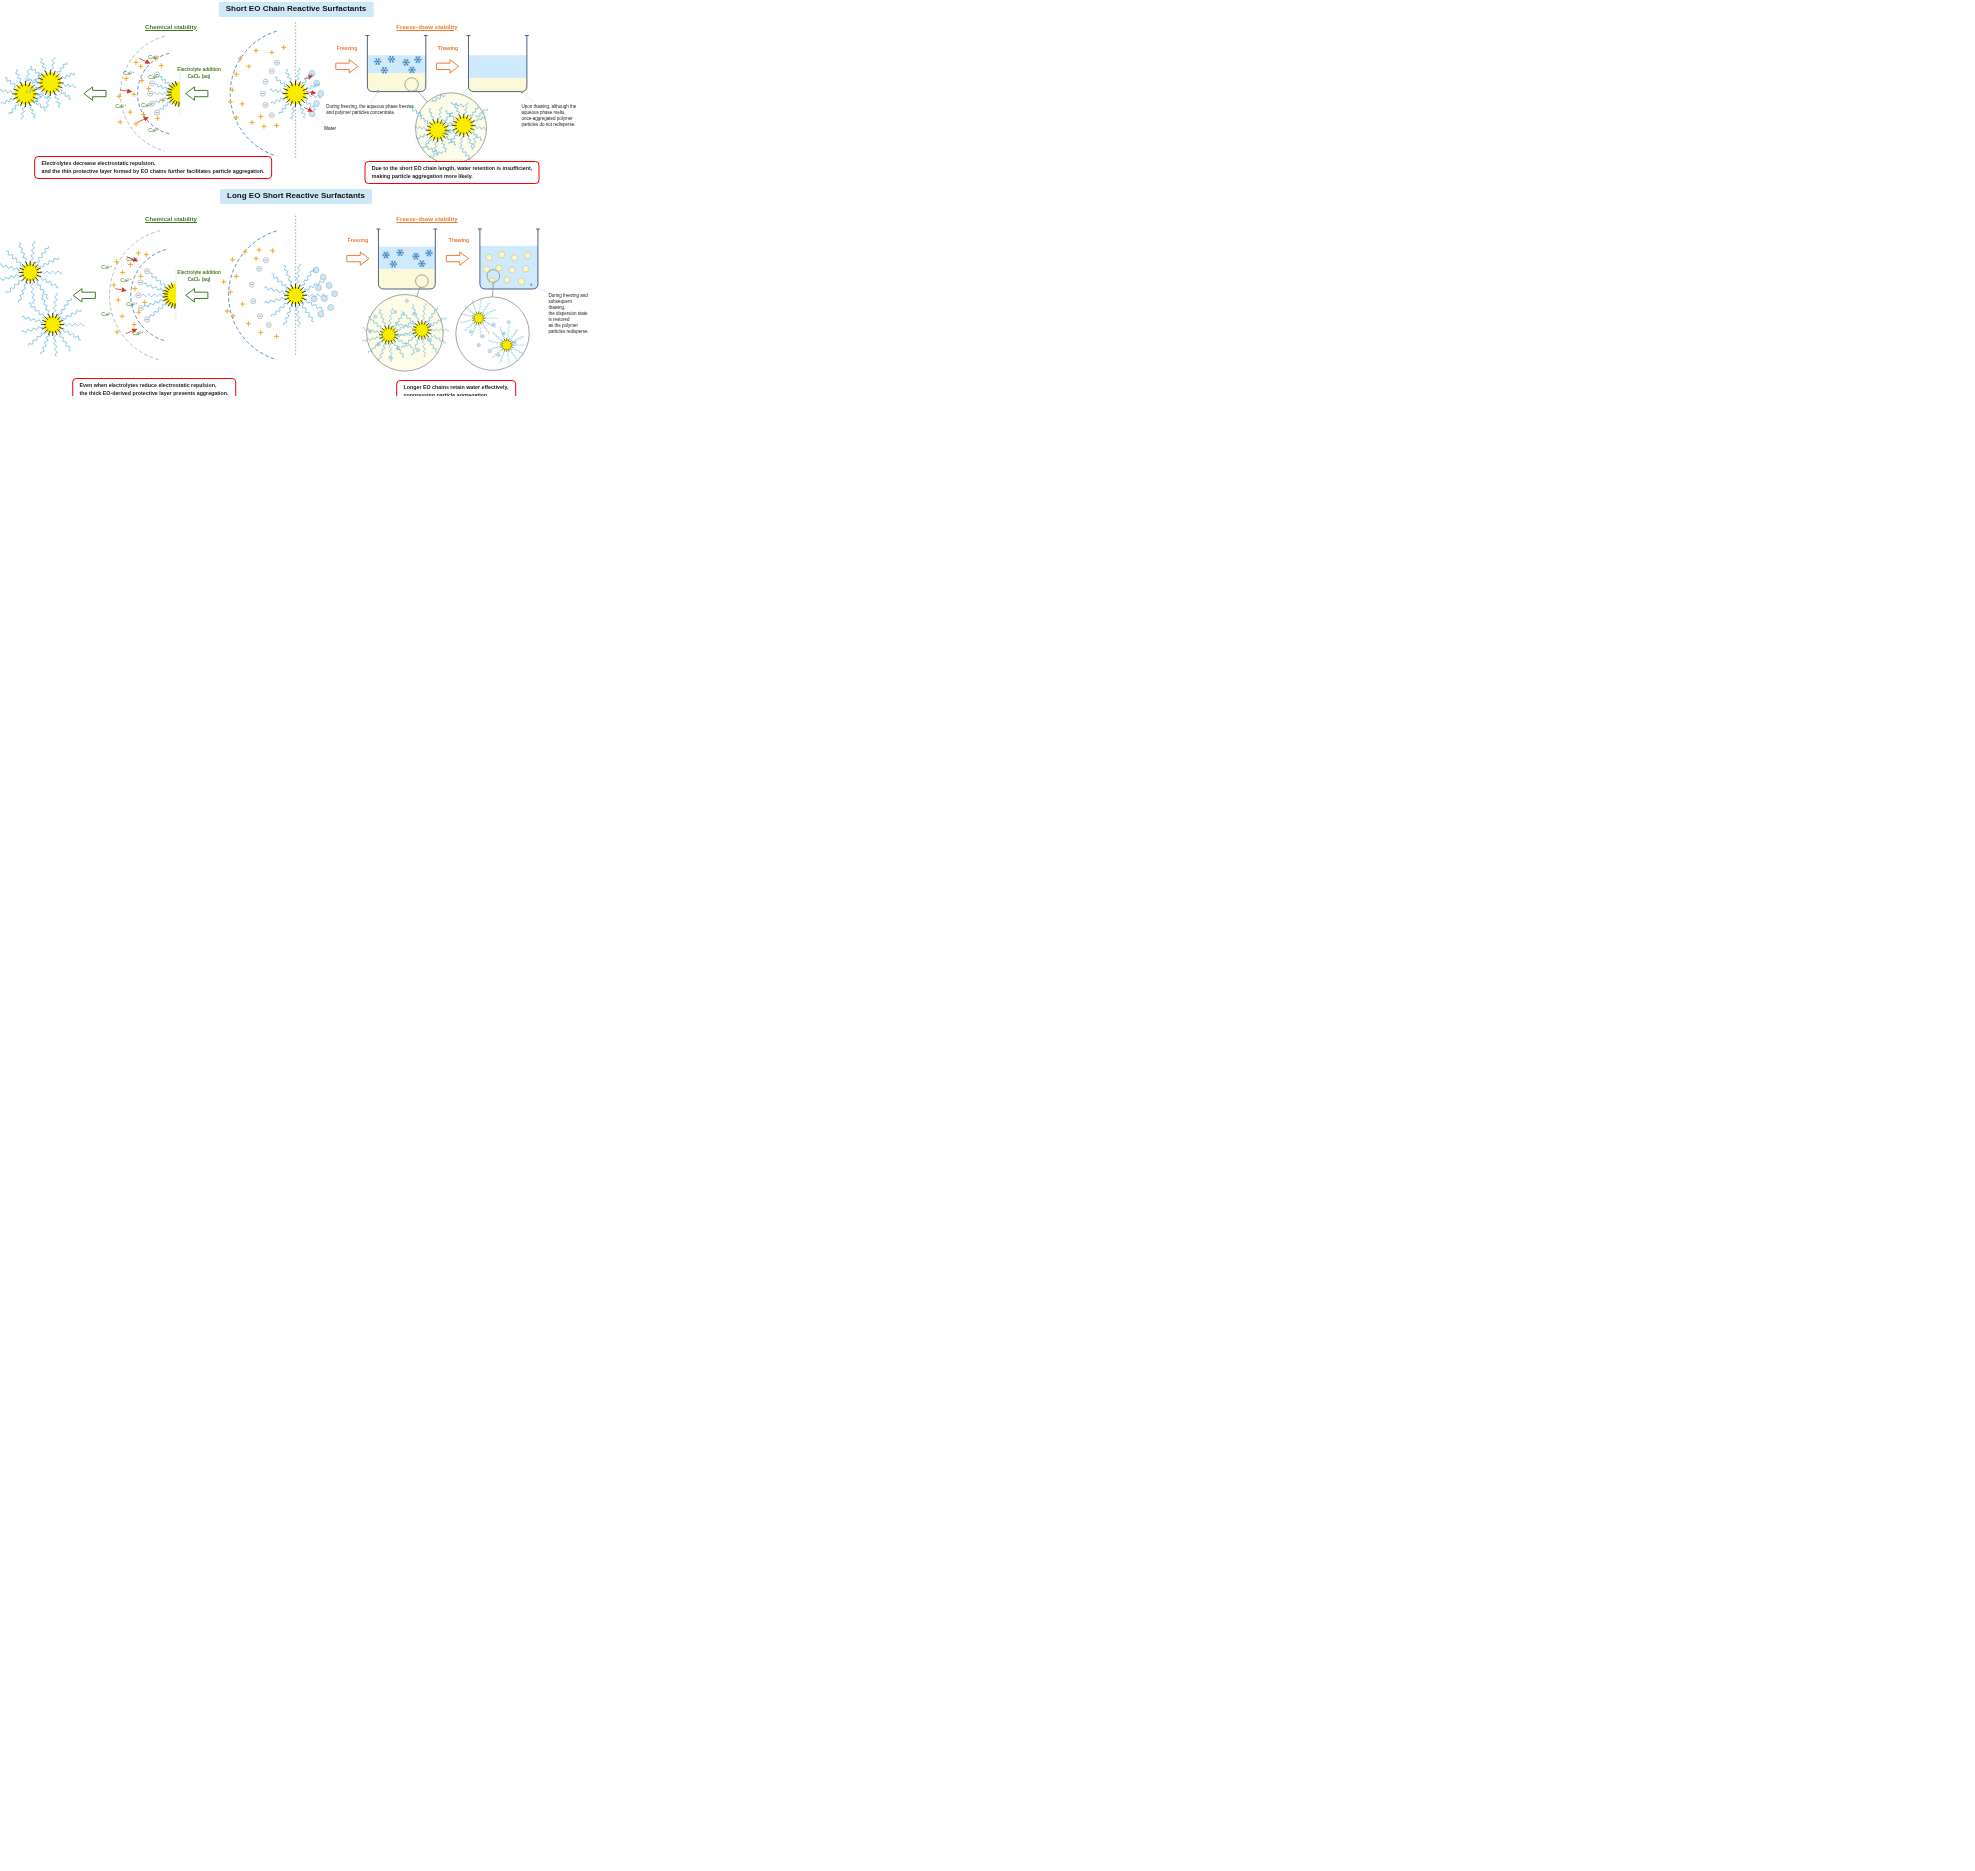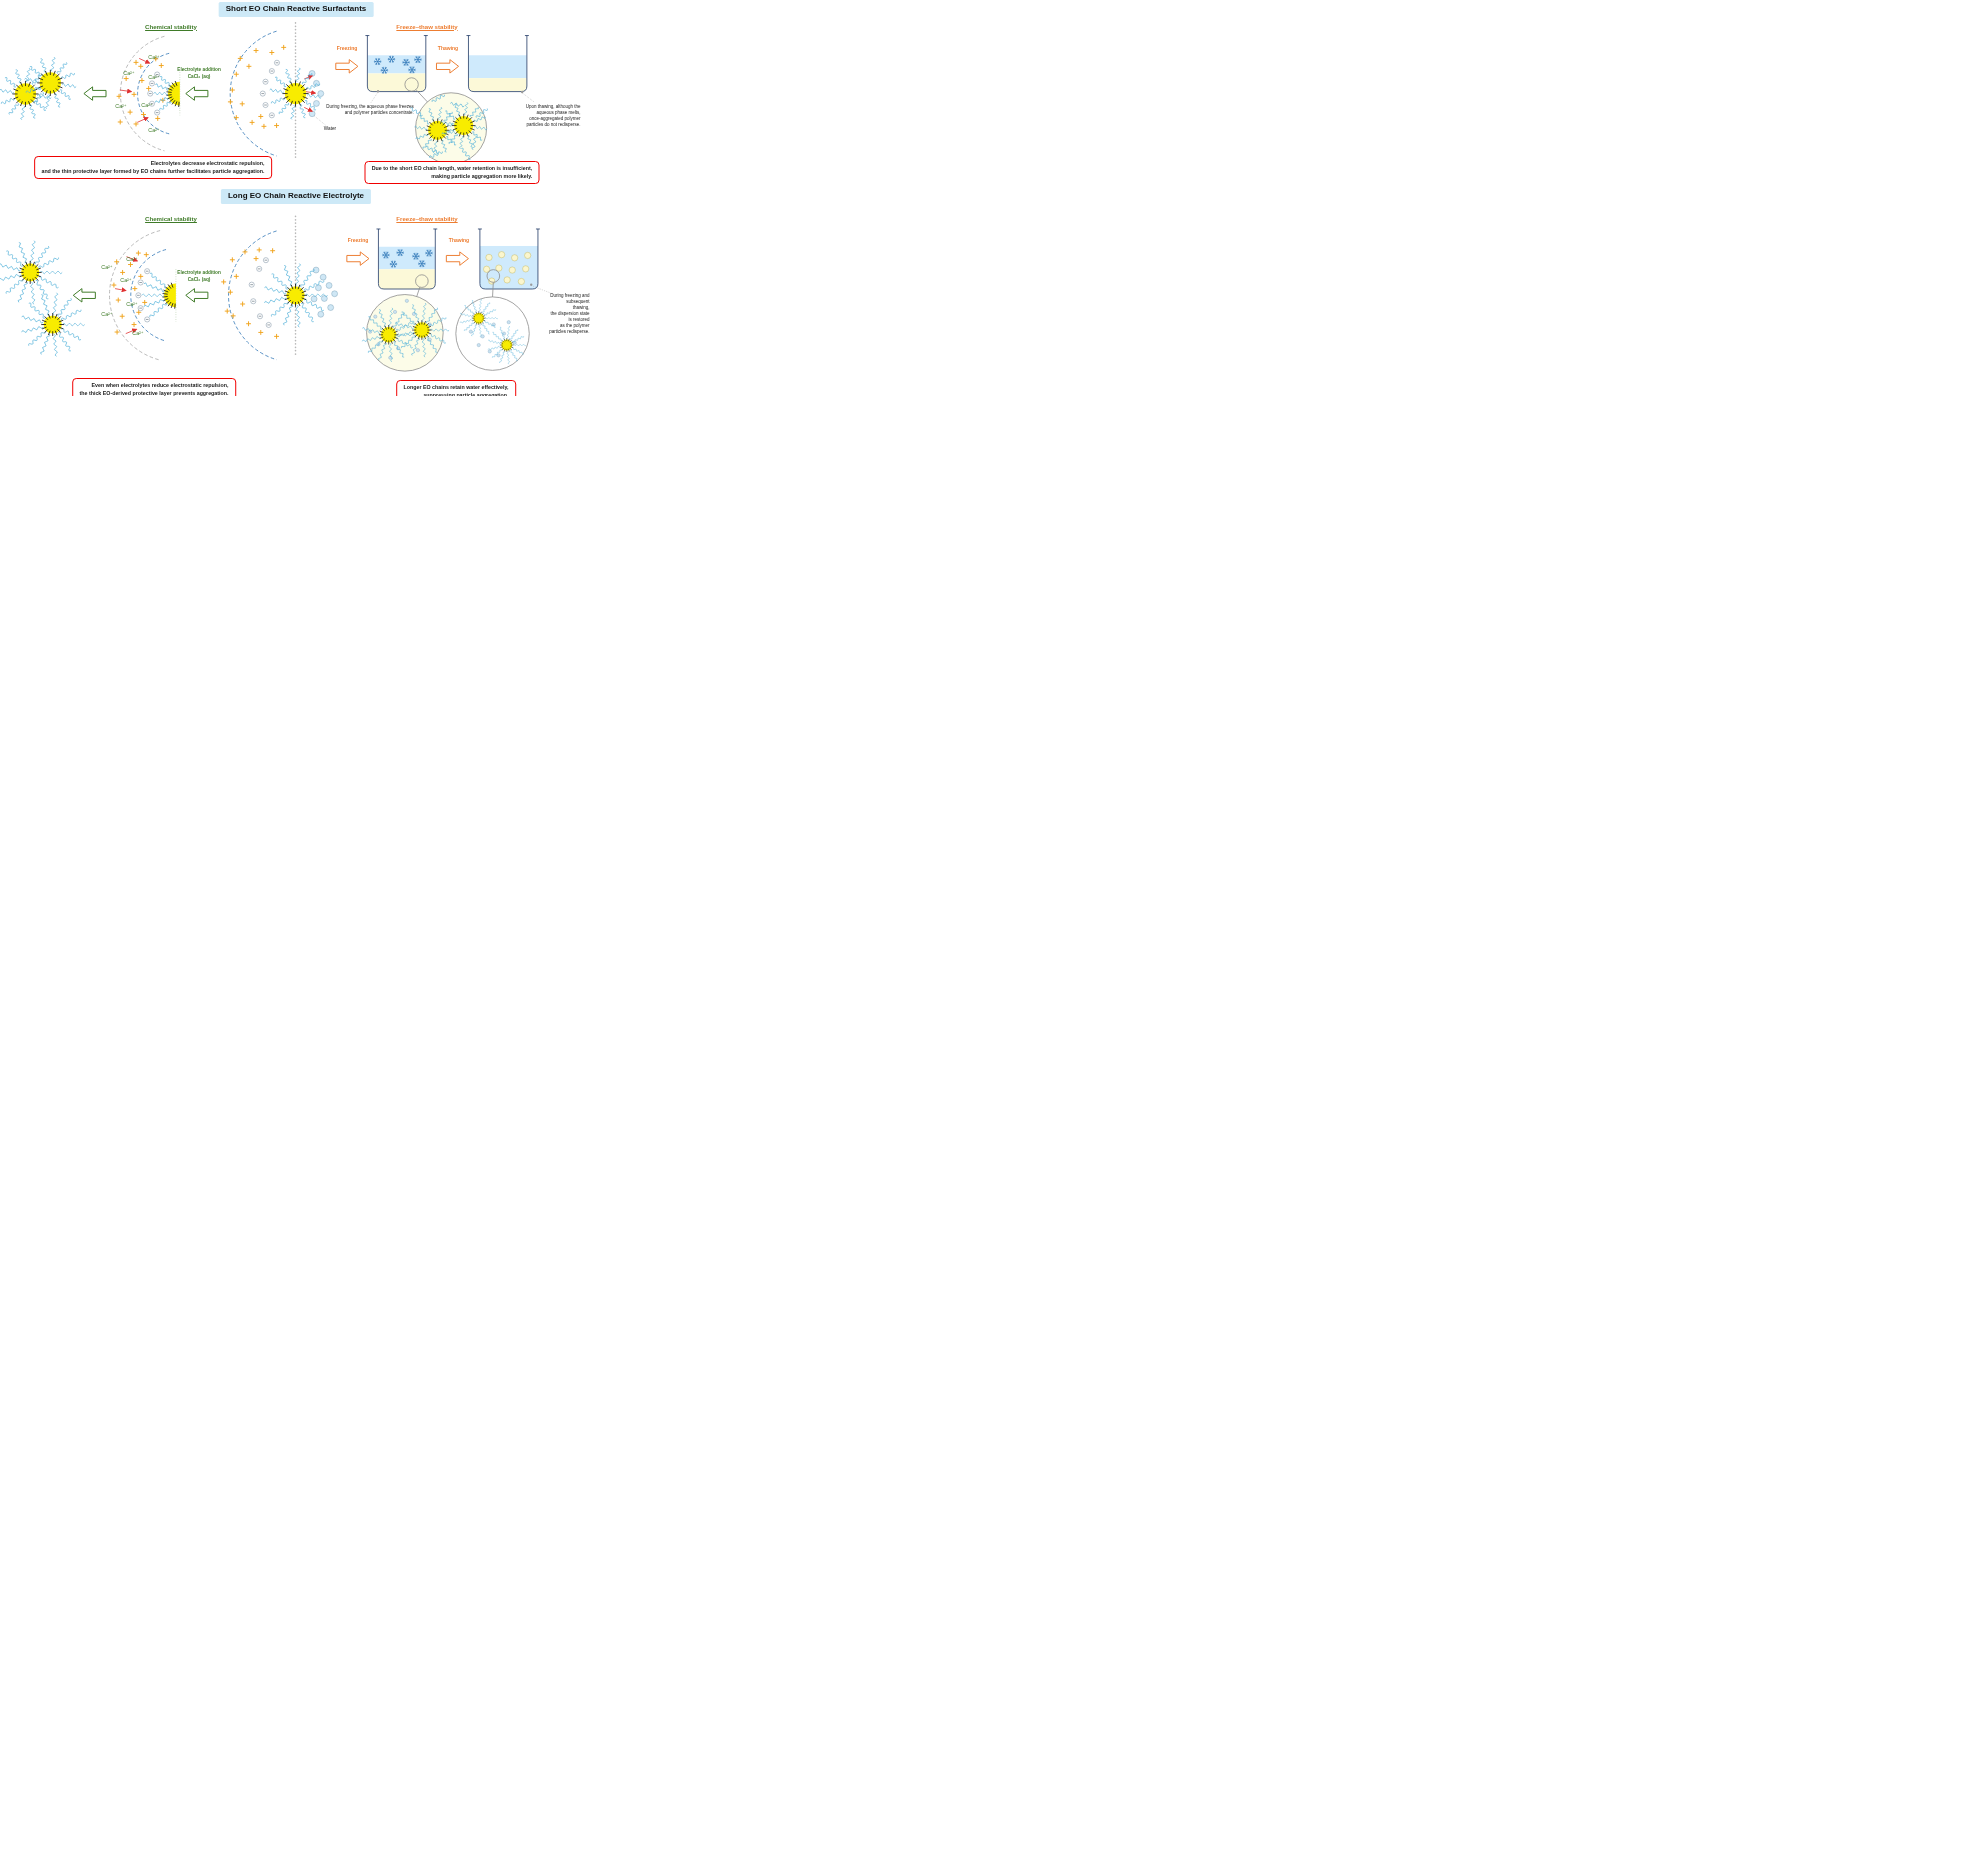--- a/index.html
+++ b/index.html
@@ -2,21 +2,21 @@
 <html style="--c-banner_bg: #cde9f7; --c-green: #3f7b28; --c-orange: #ed7d31; --c-callout_red: #f00000; --c-particle_yellow: #f8ec00; --c-chain_blue: #57b3da; --c-plus_orange: #f0a31b; --c-ice_blue: #cfeafc; --c-aqueous_yellow: #fcf9d8; --c-snow_blue: #2e75b6; --c-beaker_outline: #1f3864;font-size:6.3px"><head>
 <meta charset="utf-8">
 <style>
   *{margin:0;padding:0;box-sizing:border-box}
   html,body{background:#fff}
   body{font-family:"Liberation Sans","DejaVu Sans",sans-serif;color:#1a1a1a}
   #stage{position:relative;width:610px;height:396px;background:#fff;overflow:hidden}
   #diagram{position:absolute;left:0;top:0}
 
   
-  .txt{position:absolute;transform:translateX(-50%);text-align:right;color:#1a1a1a;z-index:5;white-space:pre-line;line-height:1.35}
+  .txt{position:absolute;transform:translateX(-50%);text-align:left;color:#1a1a1a;z-index:5;white-space:pre-line;line-height:1.35}
   .banner{background:var(--c-banner_bg,#cde9f7);font-weight:bold;font-size:8px;padding:2px 7.1px;border-radius:1.6px;white-space:nowrap;color:#111}
   .sechead{font-weight:bold;font-size:6.1px;text-decoration:underline;white-space:nowrap}
   .green{color:var(--c-green,#3f7b28)}
   .orange{color:var(--c-orange,#ed7d31)}
   .ca{font-size:5.3px;white-space:nowrap}
   .elabel{font-size:4.7px;font-weight:bold;white-space:nowrap}
   .flabel{font-size:5px;font-weight:bold;white-space:nowrap}
   .note{font-size:4.5px;color:#222}
   .waterlbl{font-size:4.7px;white-space:nowrap}
   .callout{border:1px solid var(--c-callout_red,#f00000);border-radius:4px;background:#fff;font-weight:bold;font-size:5.3px;line-height:1.5;padding:2.8px 6.3px;white-space:pre}
@@ -514,21 +514,21 @@
 <div class="txt note" style="left:370px;top:104px;">During freezing, the aqueous phase freezes
 and polymer particles concentrate.</div>
 <div class="txt note" style="left:551px;top:104px;">Upon thawing, although the aqueous phase melts,
 once-aggregated polymer particles do not redisperse.</div>
 
 <div class="txt callout" style="left:153px;top:156px;">Electrolytes decrease electrostatic repulsion,
 and the thin protective layer formed by EO chains further facilitates particle aggregation.</div>
 <div class="txt callout" style="left:452px;top:161px;">Due to the short EO chain length, water retention is insufficient,
 making particle aggregation more likely.</div>
 
-<div class="txt banner" style="left:296px;top:189px;">Long EO Chain Reactive Electrolyte</div>
+<div class="txt banner" style="left:296px;top:189px;">Long EO Short Reactive Surfactants</div>
 <div class="txt sechead green" style="left:171px;top:215px;">Chemical stability</div>
 <div class="txt sechead orange" style="left:427px;top:215px;">Freeze–thaw stability</div>
 
 <span class="txt ca green" style="left:132px;top:256px;">Ca²⁺</span>
 <span class="txt ca green" style="left:107px;top:264px;">Ca²⁺</span>
 <span class="txt ca green" style="left:126px;top:277px;">Ca²⁺</span>
 <span class="txt ca green" style="left:132px;top:301px;">Ca²⁺</span>
 <span class="txt ca green" style="left:107px;top:311px;">Ca²⁺</span>
 <span class="txt ca green" style="left:138px;top:330px;">Ca²⁺</span>
 

